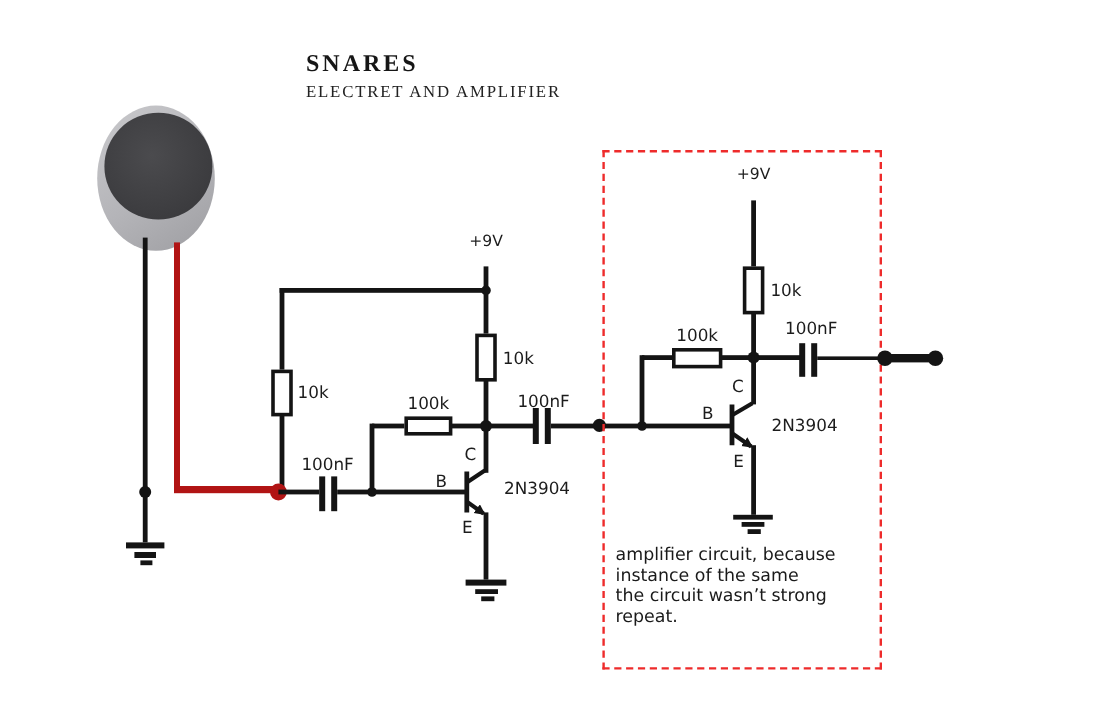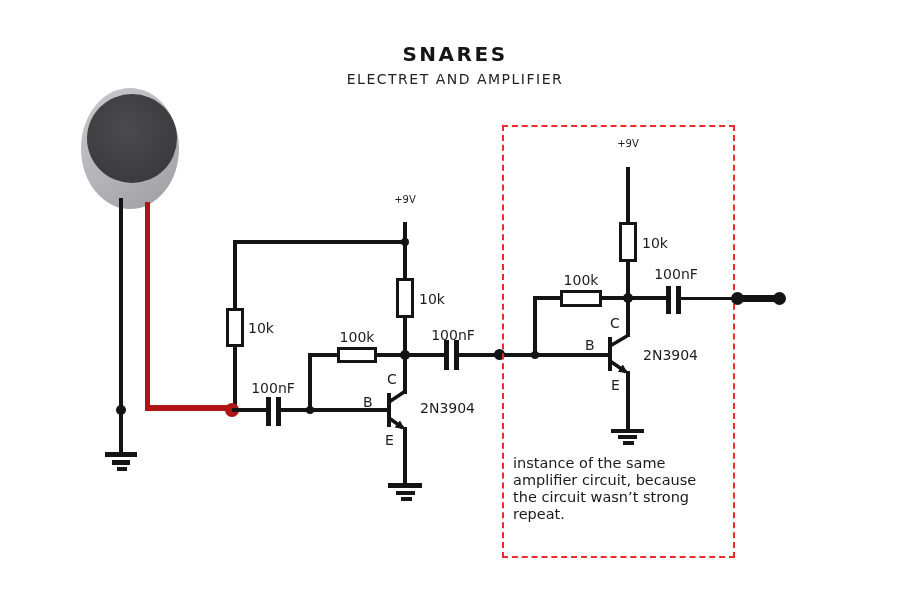--- a/index.html
+++ b/index.html
@@ -15,22 +15,22 @@
   .abs{position:absolute;}
   .w{position:absolute;background:var(--wire);}
   .rw{position:absolute;background:var(--red);}
   .dot{position:absolute;background:var(--wire);border-radius:50%;}
   .rdot{position:absolute;background:var(--red);border-radius:50%;}
   .res{position:absolute;background:#fff;border:3px solid var(--wire);box-sizing:border-box;}
   .plate{position:absolute;background:var(--wire);}
   .gbar{position:absolute;background:var(--wire);}
   .lbl{position:absolute;font-size:14px;color:#1c1c1c;white-space:nowrap;}
   .lbl.center{text-align:center;}
-  .supply{position:absolute;font-size:10px;text-align:center;white-space:nowrap;color:#1c1c1c;}
-  .title-block{position:absolute;left:255px;top:42px;width:400px;text-align:center;}
+  .supply{position:absolute;font-size:13px;text-align:center;white-space:nowrap;color:#1c1c1c;}
+  .title-block{position:absolute;left:255px;top:42px;width:400px;text-align:left;font-family:Liberation Serif, serif;}
   .title{font-size:20px;font-weight:bold;letter-spacing:2.5px;color:#161616;}
   .subtitle{font-size:14px;letter-spacing:1.5px;margin-top:5px;color:#222;}
   .dashed-box{position:absolute;left:502px;top:125px;width:233px;height:433px;
     border:2px dashed var(--boxred);box-sizing:border-box;}
   .annotation{position:absolute;left:513px;top:455px;width:215px;font-size:14.5px;line-height:17px;color:#1a1a1a;}
   .output-label{position:absolute;left:797px;top:275px;font-size:16px;letter-spacing:1.5px;line-height:21px;color:#161616;}
   .mic-body{position:absolute;left:81px;top:88px;width:98px;height:121px;border-radius:50%;
     background:linear-gradient(145deg,#c9c9cc 0%,#b4b4b8 55%,#9d9da1 100%);}
   .mic-face{position:absolute;left:87px;top:94px;width:90px;height:89px;border-radius:50%;
     background:radial-gradient(circle at 44% 40%,#4b4b4e 0%,#3a3a3d 80%);}
@@ -156,19 +156,19 @@
   <div class="lbl center" style="left:646px;top:266px;width:60px;">100nF</div>
   <div class="plate" style="left:666px;top:286px;width:5px;height:28px;"></div>
   <div class="plate" style="left:676px;top:286px;width:5px;height:28px;"></div>
   <div class="w" style="left:681px;top:297px;width:57px;height:3px;"></div>
   <div class="dot" style="left:731px;top:292px;width:13px;height:13px;"></div>
   <div class="w" style="left:738px;top:295px;width:43px;height:7px;"></div>
   <div class="dot" style="left:773px;top:292px;width:13px;height:13px;"></div>
 
 
   <div class="annotation">
+    <div>amplifier circuit, because</div>
     <div>instance of the same</div>
-    <div>amplifier circuit, because</div>
     <div>the circuit wasn’t strong</div>
     <div>repeat.</div>
   </div>
 
 </div>
 
 </body></html>

